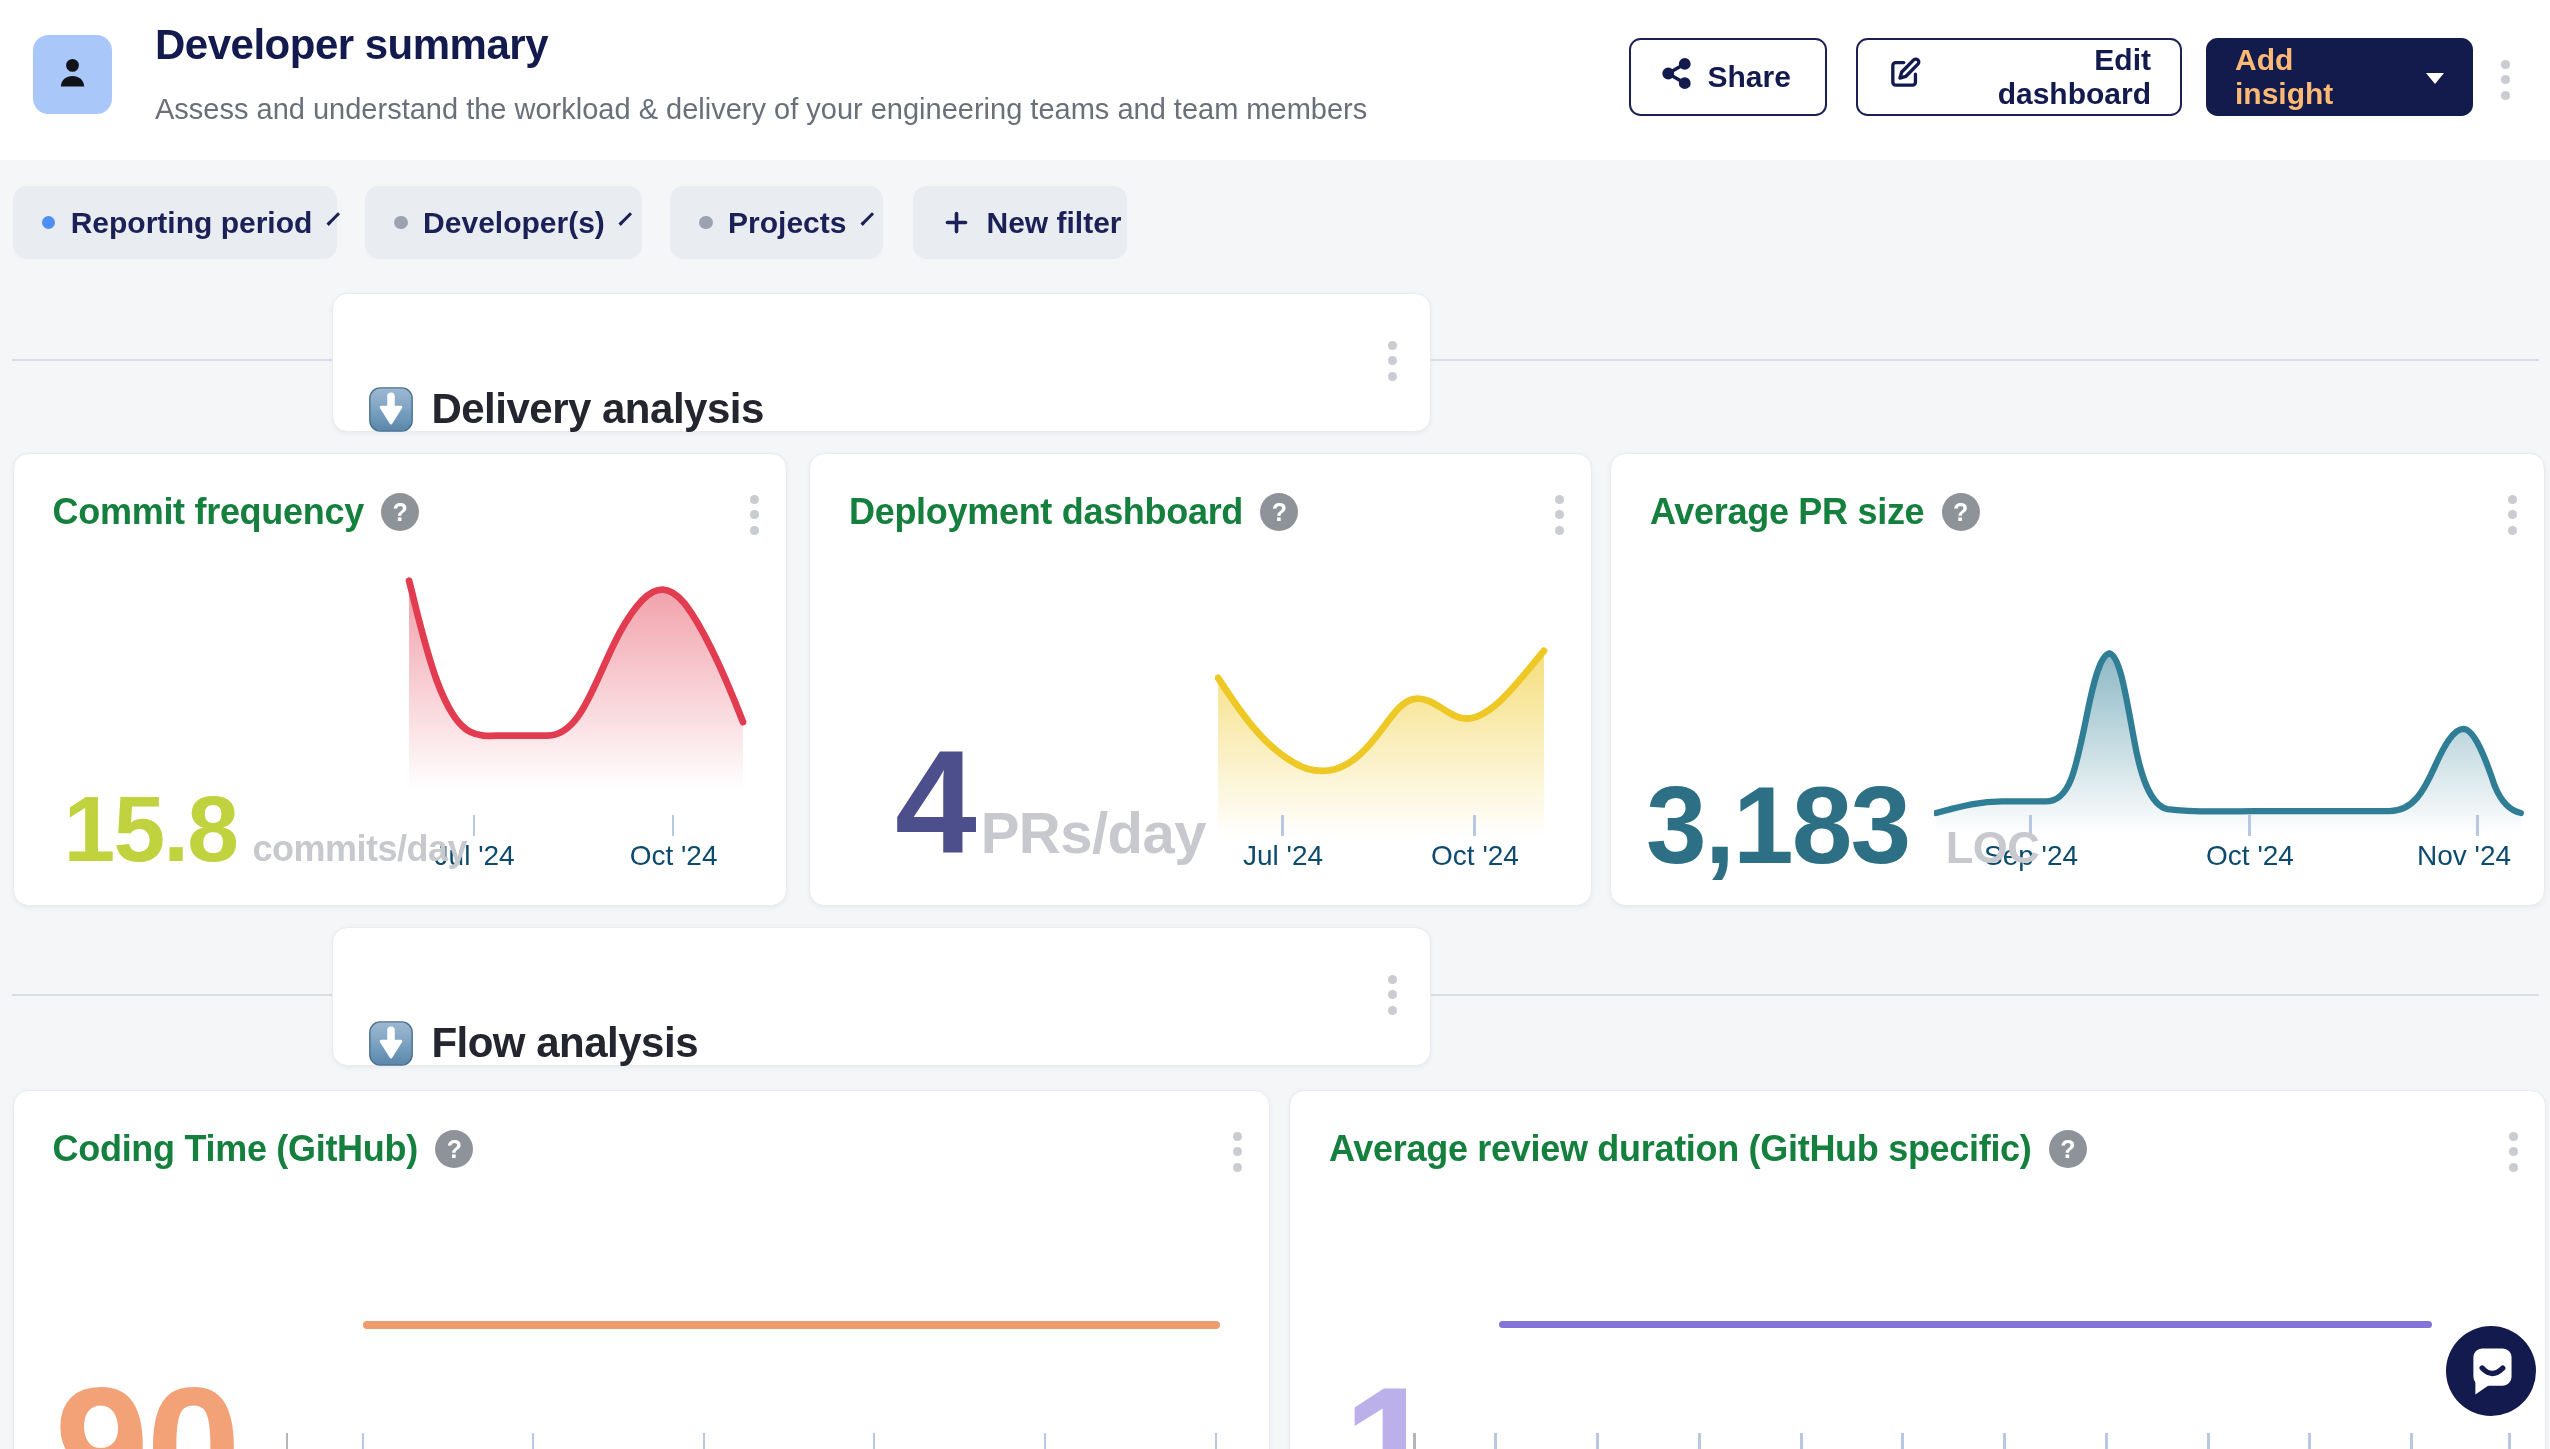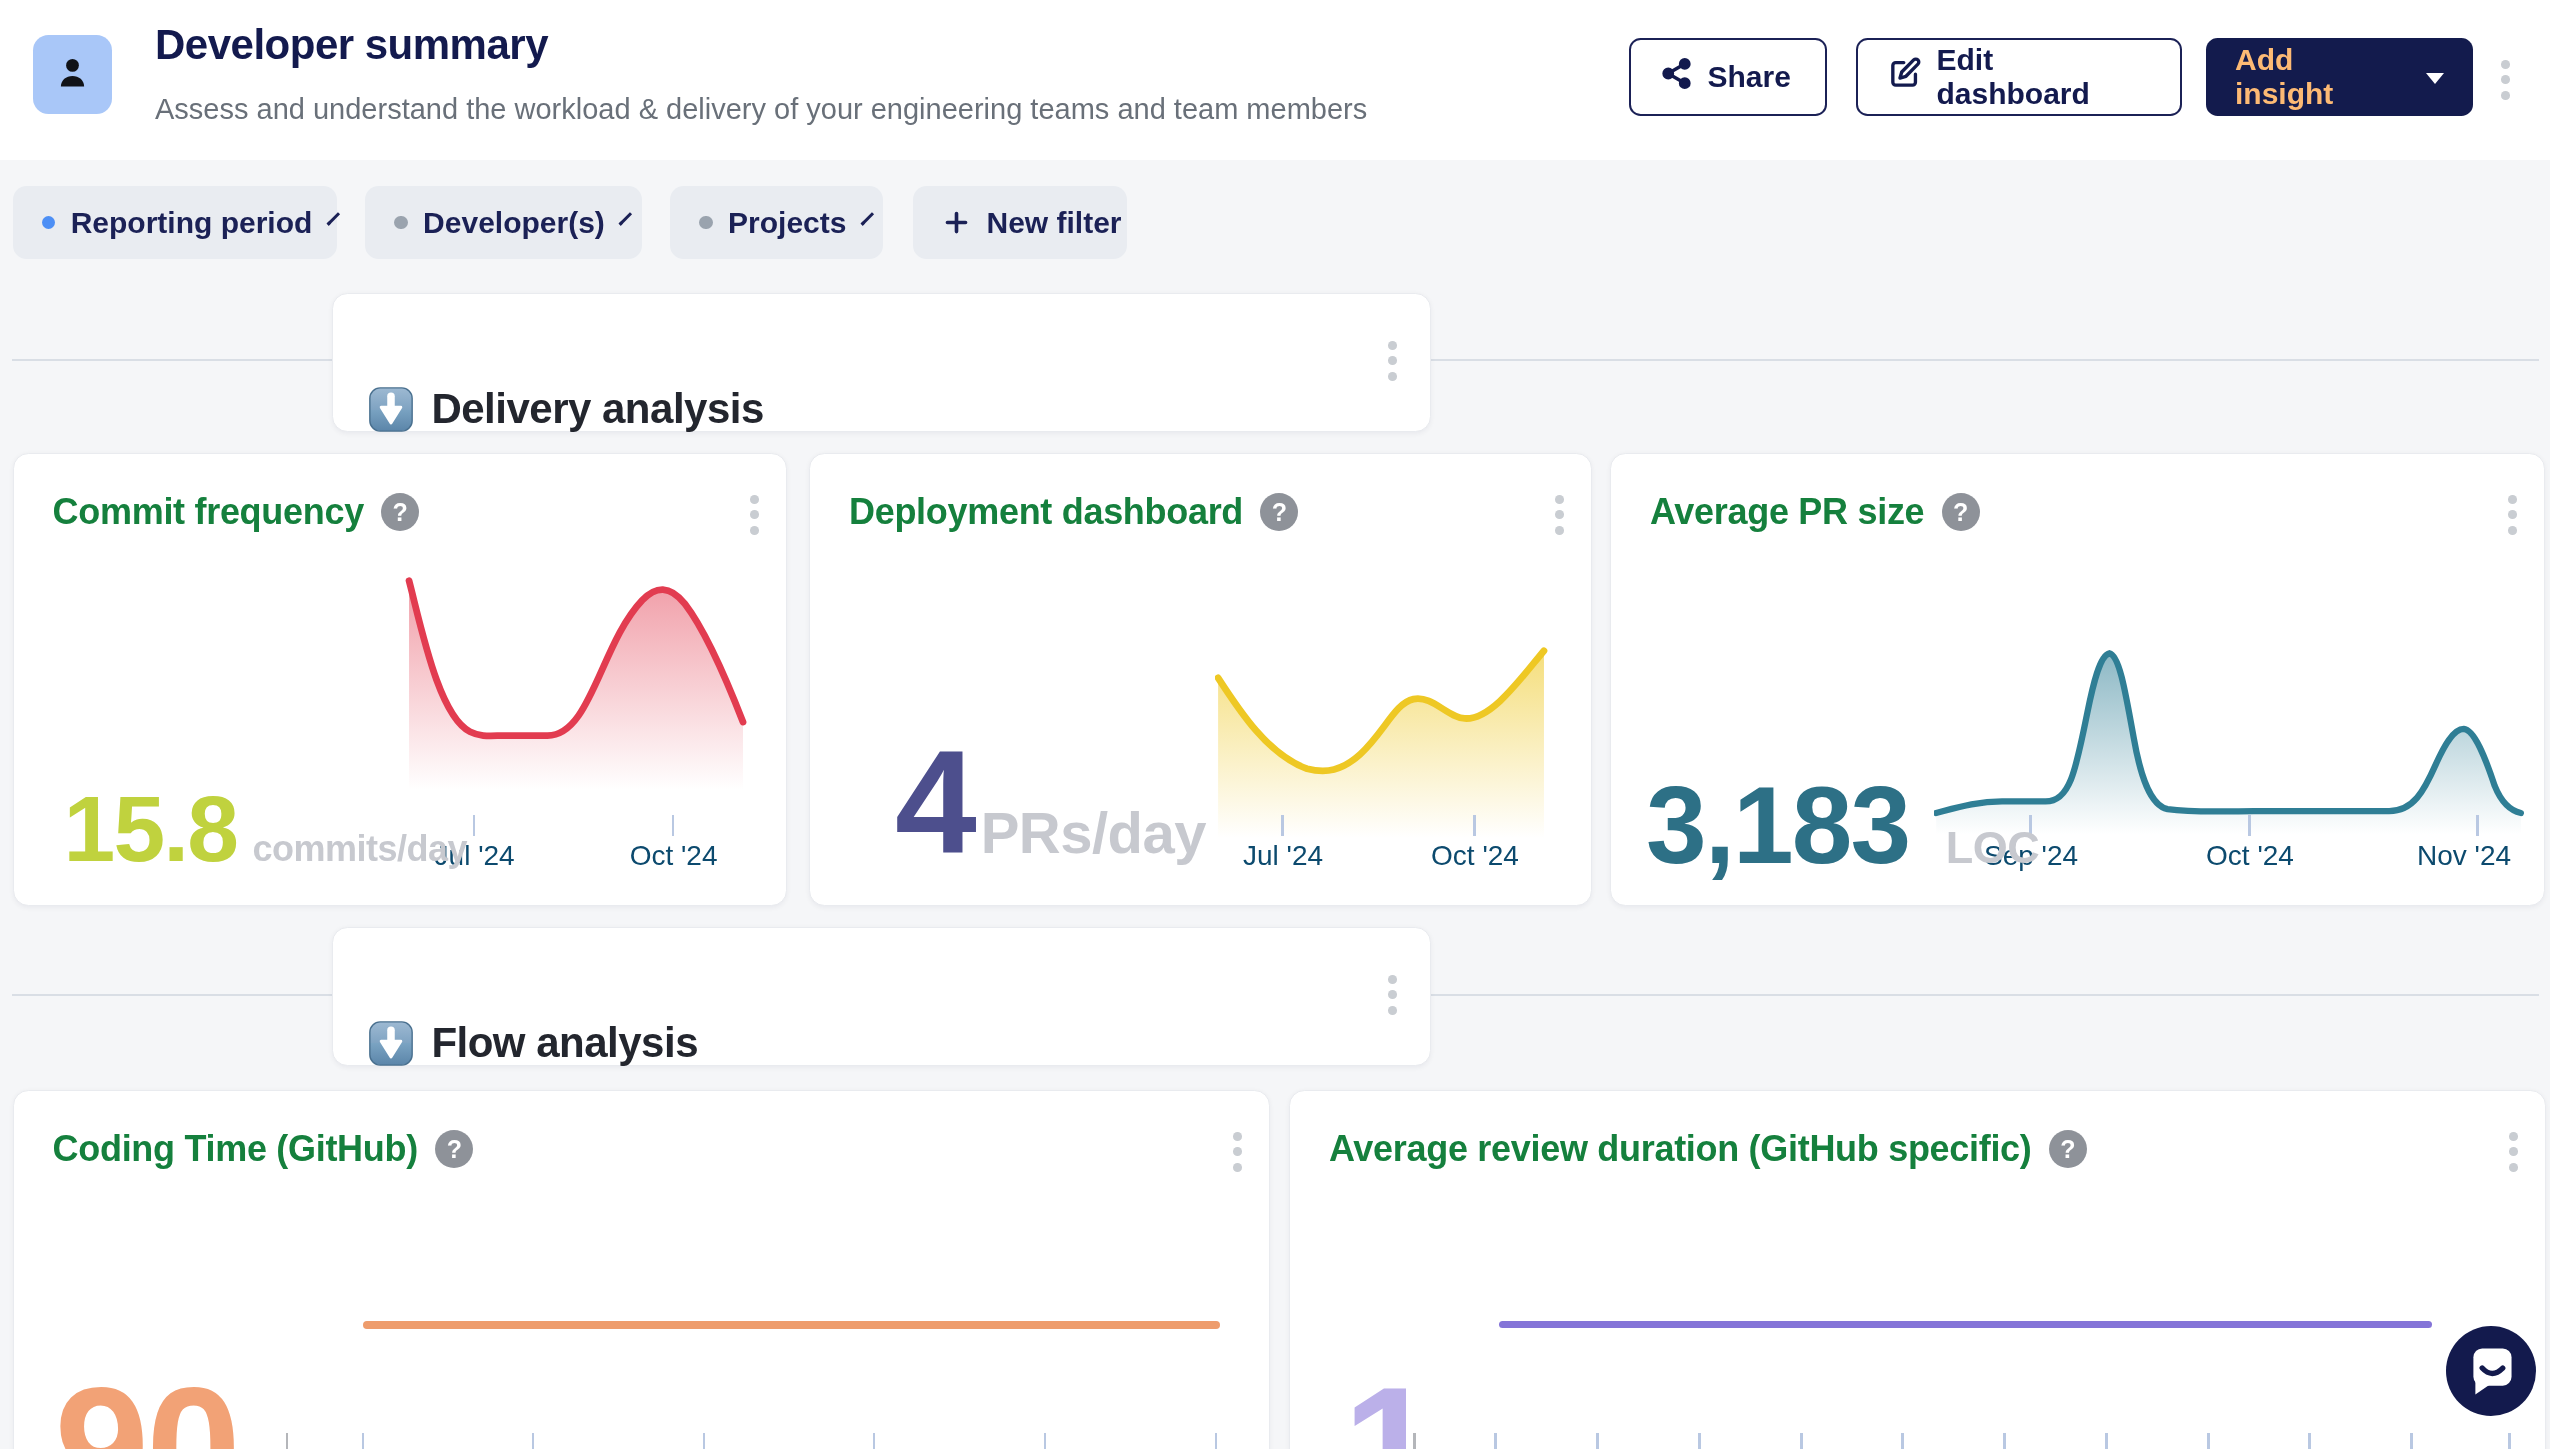--- a/index.html
+++ b/index.html
@@ -7,21 +7,21 @@
   .page{position:relative;width:2550px;height:1450px;background:#f5f6f8;overflow:hidden;}
 
   
   .topbar{position:absolute;left:0;top:0;width:2550px;height:160px;background:#ffffff;}
   .avatar{position:absolute;left:33px;top:35px;width:79px;height:79px;border-radius:15.5px;background:#a9c7f8;display:flex;align-items:center;justify-content:center;}
   .page-title{position:absolute;left:155px;top:21px;font-size:42px;font-weight:700;color:#131a4e;letter-spacing:-0.5px;}
   .page-subtitle{position:absolute;left:155px;top:93px;font-size:29px;font-weight:400;color:#697079;}
   .btn{position:absolute;top:38px;height:78px;display:flex;align-items:center;gap:14.5px;border-radius:11.6px;font-size:30px;font-weight:700;color:#131a4e;background:#fff;border:2.4px solid #1b2156;padding:0 29px;box-sizing:border-box;cursor:pointer;}
   .btn.primary{background:#131b4d;color:#fdba74;border:none;gap:32px;}
   .btn-share{left:1629px;width:198px;}
-  .btn-edit{left:1856px;width:326px;}
+  .btn-edit{left:1856px;width:326px;text-align:right;}
   .btn-add{left:2206px;width:267px;}
   .caret-down{width:0;height:0;border-left:9.7px solid transparent;border-right:9.7px solid transparent;border-top:11.6px solid #fff;margin-top:3.9px;}
   .kebab{display:flex;flex-direction:column;gap:6.8px;cursor:pointer;}
   .kebab i{width:8.7px;height:8.7px;border-radius:50%;background:#c9cdd2;}
   .kebab-header{position:absolute;left:2501px;top:60px;}
 
   
   .pill{position:absolute;top:186px;height:73px;border-radius:13.6px;background:#e9ecf1;display:flex;align-items:center;gap:15.5px;padding:0 29px;box-sizing:border-box;font-size:30px;font-weight:700;color:#1b2156;cursor:pointer;white-space:nowrap;}
   .pill .dot{width:13.6px;height:13.6px;border-radius:50%;flex:0 0 auto;}
   .chev{width:12.6px;height:12.6px;border-right:3.4px solid #1b2156;border-bottom:3.4px solid #1b2156;transform:rotate(45deg);margin-top:-7.8px;margin-left:3.9px;}

